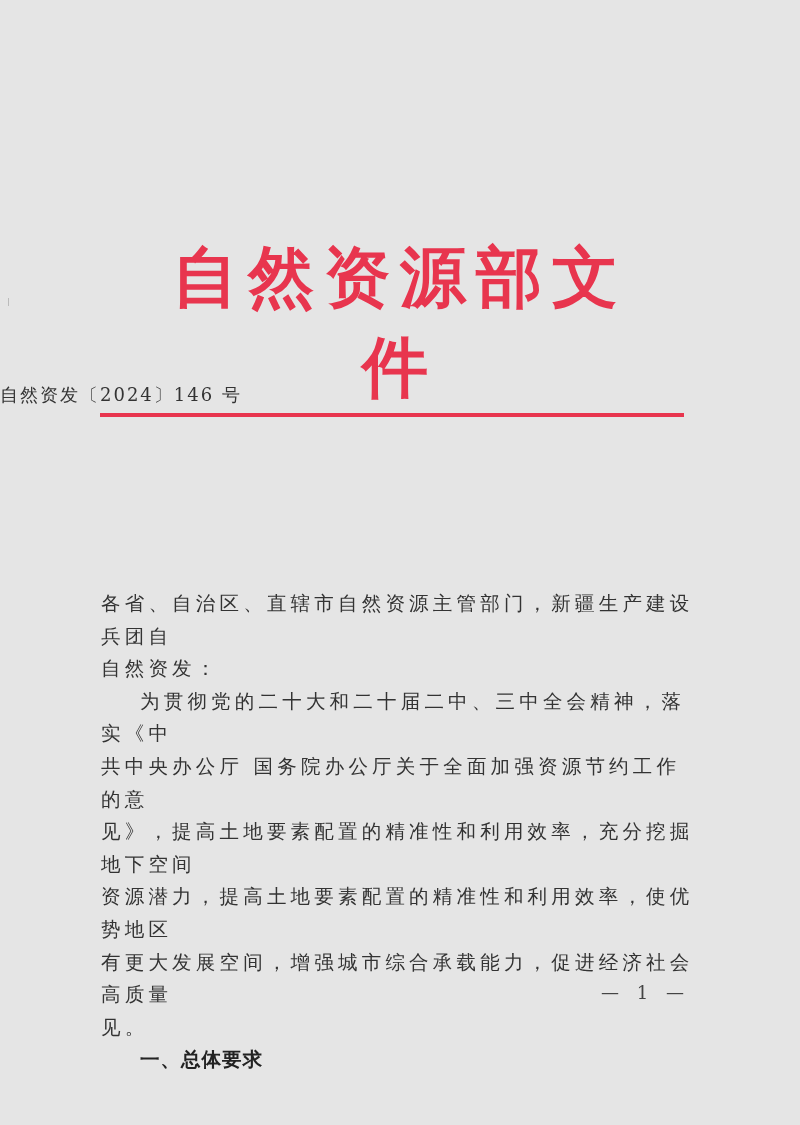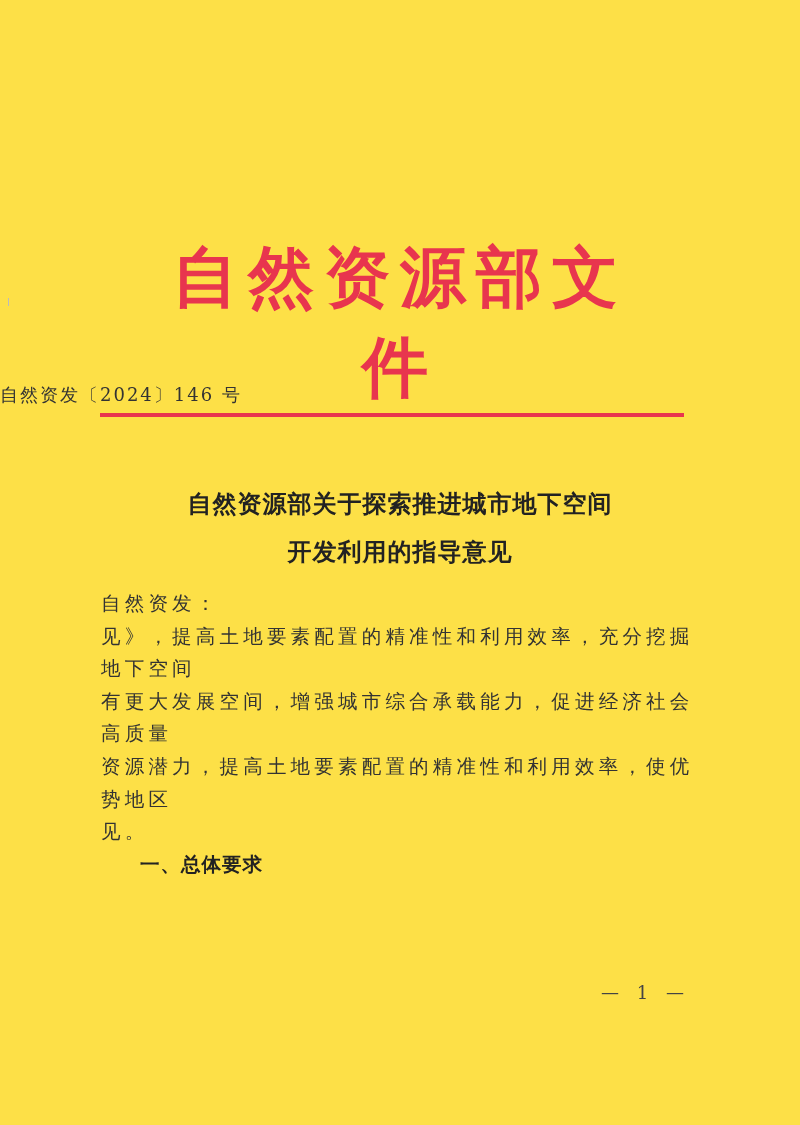--- a/index.html
+++ b/index.html
@@ -1,18 +1,18 @@
 <!DOCTYPE html>
 <html><head>
 <meta charset="utf-8">
 <style>
   html, body { margin: 0; padding: 0; background: #ffffff; }
   body { width: 800px; height: 1125px; position: relative; overflow: hidden;
          font-family: "DejaVu Serif", "Liberation Serif", serif; color: #2a2a2a; }
-  .page { position: absolute; left: 0; top: 0; width: 800px; height: 1125px; background: #fde047; }
+  .page { position: absolute; left: 0; top: 0; width: 800px; height: 1125px; background: #e5e5e5; }
   .masthead { position: absolute; left: 140px; top: 232px; width: 520px; text-align: center;
               color: #e8354e; font-size: 66px; font-weight: bold; letter-spacing: 10px;
               font-family: "DejaVu Serif", serif; line-height: 90px; }
   .docno { position: absolute; left: 0; top: 383px; width: 648px; text-align: left;
            font-size: 18px; letter-spacing: 2px; color: #333; }
   .redline { position: absolute; left: 100px; top: 413px; width: 584px; height: 4px; background: #e8354e; }
   .title { position: absolute; left: 100px; top: 480px; width: 600px; text-align: center;
            font-size: 24px; font-weight: bold; line-height: 48px; color: #222; letter-spacing: 1px; }
   .body-text { position: absolute; left: 101px; top: 588px; width: 600px; font-size: 19.5px;
                line-height: 32.6px; color: #333; letter-spacing: 4.2px; }
@@ -28,29 +28,28 @@
 
 <div class="page">
   <div class="mark"></div>
 
   <div class="masthead">自然资源部文件</div>
 
   <div class="docno">自然资发〔2024〕146 号</div>
 
   <div class="redline"></div>
 
-  <div class="title">
-    <div>自然资源部关于探索推进城市地下空间</div>
-    <div>开发利用的指导意见</div>
-  </div>
 
   <div class="body-text">
+    <p>各省、自治区、直辖市自然资源主管部门，新疆生产建设兵团自</p>
     <p>自然资发：</p>
+    <p class="indent">为贯彻党的二十大和二十届二中、三中全会精神，落实《中</p>
+    <p>共中央办公厅 国务院办公厅关于全面加强资源节约工作的意</p>
     <p>见》，提高土地要素配置的精准性和利用效率，充分挖掘地下空间</p>
+    <p>资源潜力，提高土地要素配置的精准性和利用效率，使优势地区</p>
     <p>有更大发展空间，增强城市综合承载能力，促进经济社会高质量</p>
-    <p>资源潜力，提高土地要素配置的精准性和利用效率，使优势地区</p>
     <p>见。</p>
     <p class="indent section-head">一、总体要求</p>
 
   </div>
 
   <div class="pageno">— 1 —</div>
 </div>
 
 </body></html>

